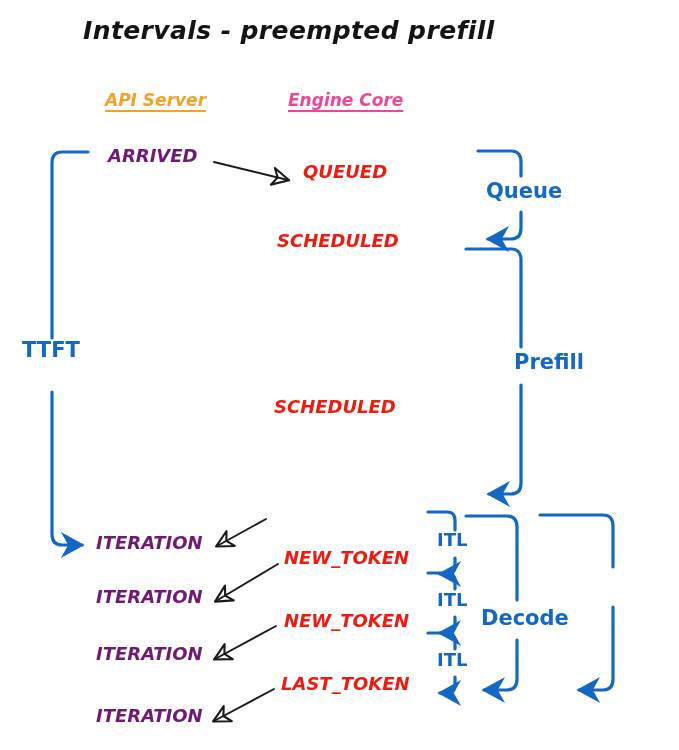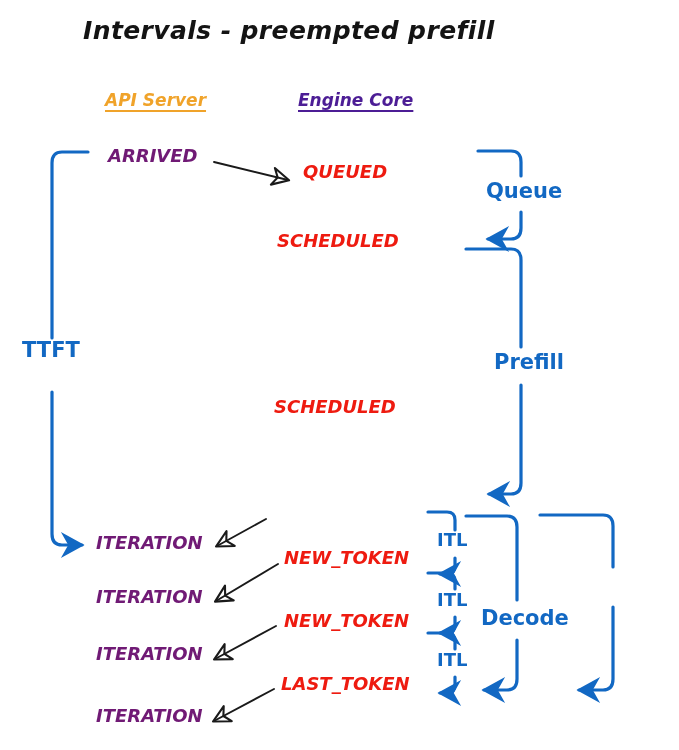--- a/index.html
+++ b/index.html
@@ -5,21 +5,21 @@
   html,body{margin:0;padding:0;background:#ffffff;}
   body{width:679px;height:750px;position:relative;overflow:hidden;
        font-family:"DejaVu Sans", sans-serif;}
   #stage{position:relative;width:679px;height:750px;background:#fff;border-radius:18px;}
   svg.layer{position:absolute;left:0;top:0;width:679px;height:750px;overflow:visible;}
   .hand{font-family:"DejaVu Sans", sans-serif;font-style:italic;font-weight:700;}
   .lbl{position:absolute;white-space:nowrap;line-height:1;}
   .title{font-size:25px;color:#141414;letter-spacing:.4px;}
   .colhead{font-size:17px;text-decoration:underline;text-underline-offset:4px;text-decoration-thickness:2px;}
   .api{color:#F0A32A;}
-  .eng{color:#4c1d95;margin-left:10px;}
+  .eng{color:#ec4899;}
   .state{font-size:18px;color:#EE1B10;text-align:right;}
   .apistate{font-size:18px;color:#701a75;}
   .bl{color:#1268C3;font-style:normal;font-weight:700;font-family:"DejaVu Sans", sans-serif;}
   .bigbl{font-size:21px;}
   .smbl{font-size:18px;}
 </style>
 </head>
 <body>
 
 <div id="stage">
@@ -101,19 +101,19 @@
   <div class="lbl apistate hand" style="left:96px;top:534px;">ITERATION</div>
   <div class="lbl state hand" style="left:284px;top:549px;">NEW_TOKEN</div>
   <div class="lbl apistate hand" style="left:96px;top:588px;">ITERATION</div>
   <div class="lbl state hand" style="left:284px;top:612px;">NEW_TOKEN</div>
   <div class="lbl apistate hand" style="left:96px;top:645px;">ITERATION</div>
   <div class="lbl state hand" style="left:281px;top:675px;">LAST_TOKEN</div>
   <div class="lbl apistate hand" style="left:96px;top:707px;">ITERATION</div>
 
   <div class="lbl bl bigbl" style="left:22px;top:340px;">TTFT</div>
   <div class="lbl bl bigbl" style="left:486px;top:181px;">Queue</div>
-  <div class="lbl bl bigbl" style="left:494px;top:352px;">Prefill</div>
+  <div class="lbl bl bigbl" style="left:514px;top:352px;">Prefill</div>
   <div class="lbl bl smbl" style="left:437px;top:531px;">ITL</div>
   <div class="lbl bl smbl" style="left:437px;top:591px;">ITL</div>
   <div class="lbl bl smbl" style="left:437px;top:651px;">ITL</div>
   <div class="lbl bl bigbl" style="left:481px;top:608px;">Decode</div>
 
 </div>
 
 </body></html>

